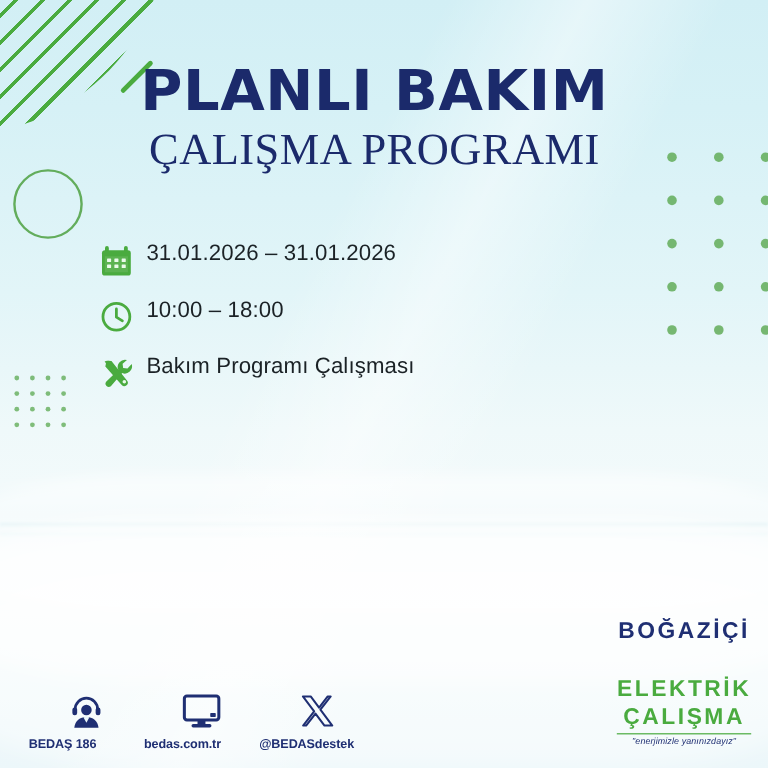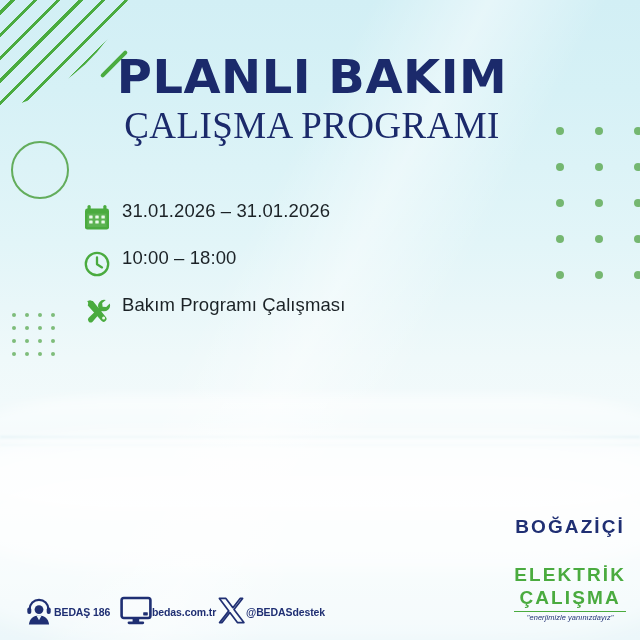--- a/index.html
+++ b/index.html
@@ -112,21 +112,21 @@
   }
   .info-row .txt {
     font-size:18.5px; color:#1b2226; letter-spacing:.1px;
     font-family:"Liberation Sans", sans-serif;
   }
   .info-row.loc { height:52px; }
   .info-row.loc .txt { font-size:19px; }
 
   
   .footer-items { position:absolute; left:24px; bottom:14px; display:flex; }
-  .f-item { width:96px; display:flex; flex-direction:row; align-items:center; }
+  .f-item { width:96px; display:flex; flex-direction:column; }
   .f-icon { height:34px; display:flex; align-items:flex-end; justify-content:center; }
   .f-label {
     margin-top:6px; font-size:10.5px; font-weight:bold; color:#1f2f73;
     letter-spacing:-.1px; white-space:nowrap;
     font-family:"Liberation Sans", sans-serif;
   }
 
   
   .brand { position:absolute; right:14px; bottom:18px; text-align:center; }
   .brand-line {

